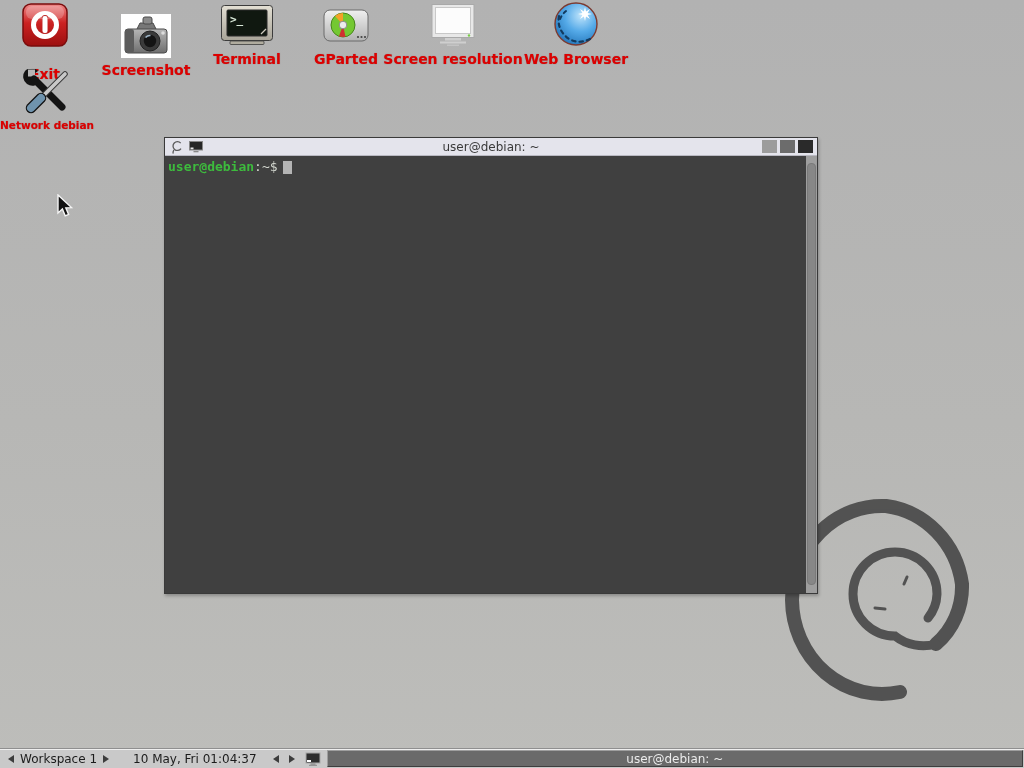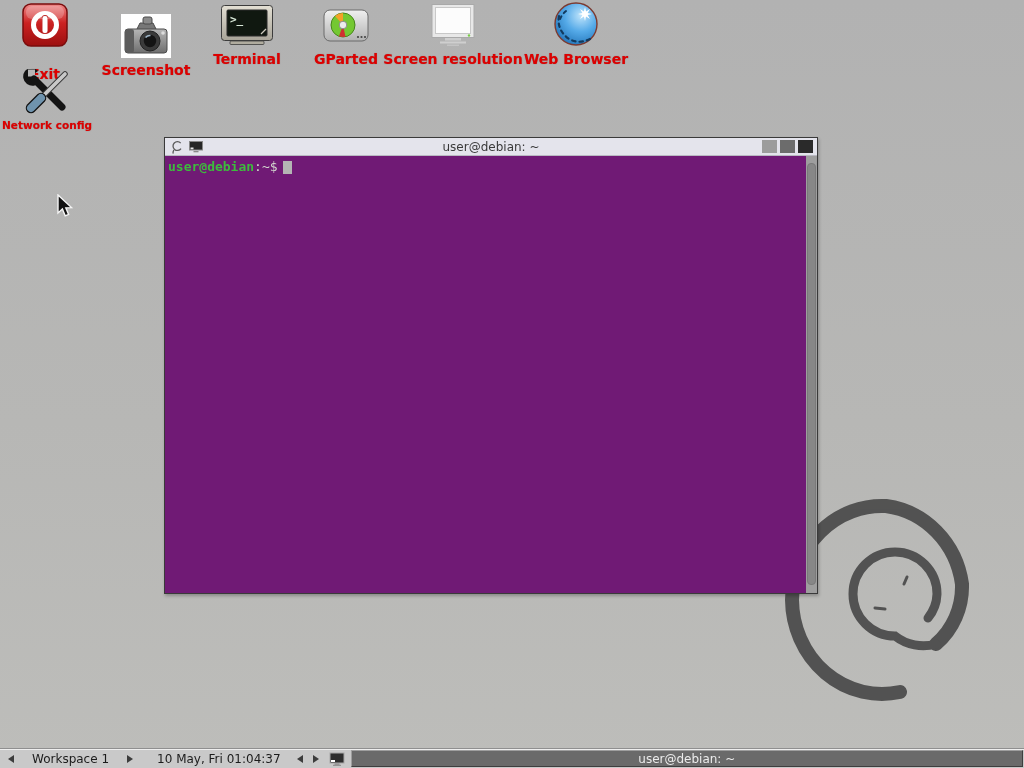--- a/index.html
+++ b/index.html
@@ -48,21 +48,21 @@
   .tb-btn.min { background:#9c9c9c; }
   .tb-btn.max { background:#6c6c6c; }
   .tb-btn.close { background:#2a2a2a; }
 
   .menubar {
     height:23px; background:#ebebe7; display:flex; align-items:center;
     padding-left:2px; flex:0 0 auto; border-bottom:1px solid #d6d6d0;
   }
   .menu-item { font-size:13px; color:#222; padding:0 10px; line-height:22px; }
 
-  .term { flex:1 1 auto; display:flex; background:#701a75; min-height:0; }
+  .term { flex:1 1 auto; display:flex; background:#404040; min-height:0; }
   .term-content {
     flex:1 1 auto; padding:4px 0 0 3px;
     font-family:"DejaVu Sans Mono", monospace; font-size:13px; line-height:14px;
     white-space:pre; color:#d3d7cf;
   }
   .p-user { color:#3dbb3d; font-weight:bold; }
   .p-dim  { color:#d3d7cf; }
   .cursor-block { display:inline-block; width:9px; height:13px; background:#b4b4b4; vertical-align:text-bottom; margin-left:5px; }
 
   .scrollbar { flex:0 0 11px; background:#9e9e9e; position:relative; }
@@ -74,21 +74,21 @@
   
   .swirl { position:absolute; left:778px; top:496px; }
 
   
   .taskbar {
     position:absolute; left:0; bottom:0; width:1024px; height:20px;
     background:#c9c9c9; border-top:1px solid #8f8f8f;
     box-shadow:inset 0 1px 0 #eeeeee;
     display:flex; align-items:center; font-size:12px; color:#1c1c1c;
   }
-  .ws-nav { display:flex; align-items:center; gap:18px; padding:0 6px 0 8px; }
+  .ws-nav { display:flex; align-items:center; gap:6px; padding:0 6px 0 8px; }
   .clock { padding:0 8px; white-space:nowrap;margin-left:10px; }
   .tb-arrows { display:flex; align-items:center; gap:10px; padding:0 8px; }
   .tri-l { width:0; height:0; border-top:4px solid transparent; border-bottom:4px solid transparent; border-right:6px solid #3c3c3c; }
   .tri-r { width:0; height:0; border-top:4px solid transparent; border-bottom:4px solid transparent; border-left:6px solid #3c3c3c; }
   .tb-mini { padding:0 4px 0 2px; display:flex; align-items:center; }
   .taskbtn {
     flex:1 1 auto; align-self:stretch; margin:1px 1px 1px 2px;
     background:#6a6a6a; color:#ececec;
     border-top:1px solid #9e9e9e; border-left:1px solid #9e9e9e;
     border-bottom:1px solid #3e3e3e; border-right:1px solid #3e3e3e;
@@ -226,21 +226,21 @@
       <path d="M5 2 A 9 9 0 1 0 20 13 L15 9 A 3.5 3.5 0 0 1 12.5 6 L18 2 A 9 9 0 0 0 5 2 Z" fill="#141414"></path>
       <rect x="8" y="0.5" width="7" height="7" fill="#b6b6b6"></rect>
       <path d="M14 10 L42 38" stroke="#141414" stroke-width="7" stroke-linecap="round"></path>
 
       <path d="M22 28 L45 5" stroke="#3a3a3a" stroke-width="5.5" stroke-linecap="round"></path>
       <path d="M22 28 L45 5" stroke="#c9c9c9" stroke-width="3.6" stroke-linecap="round"></path>
       <path d="M11 39 L21 29" stroke="#111111" stroke-width="10.5" stroke-linecap="round"></path>
       <path d="M11 39 L21 29" stroke="#6f93ad" stroke-width="8" stroke-linecap="round"></path>
     </svg>
   </div>
-  <div class="lbl">Network config</div>
+  <div class="lbl">Network debian</div>
 </div>
 
 <svg class="swirl" width="200" height="215" viewBox="0 0 200 215">
   <g fill="none" stroke="#4a4a4a" opacity="0.92" stroke-linecap="round">
     <path d="M122 196 A 90 95 0 0 1 14 104 A 90 95 0 0 1 108 10 A 88 92 0 0 1 184 88 A 70 74 0 0 1 158 148" stroke-width="14"></path>
     <path d="M158 148 A 46 46 0 0 1 117 140 A 42 42 0 0 1 75 98 A 42 42 0 0 1 117 56 A 42 42 0 0 1 159 98 A 40 40 0 0 1 150 122" stroke-width="9"></path>
     <path d="M126 88 L129 81" stroke-width="3"></path>
     <path d="M97 112 L107 113" stroke-width="3"></path>
   </g>
 </svg>

